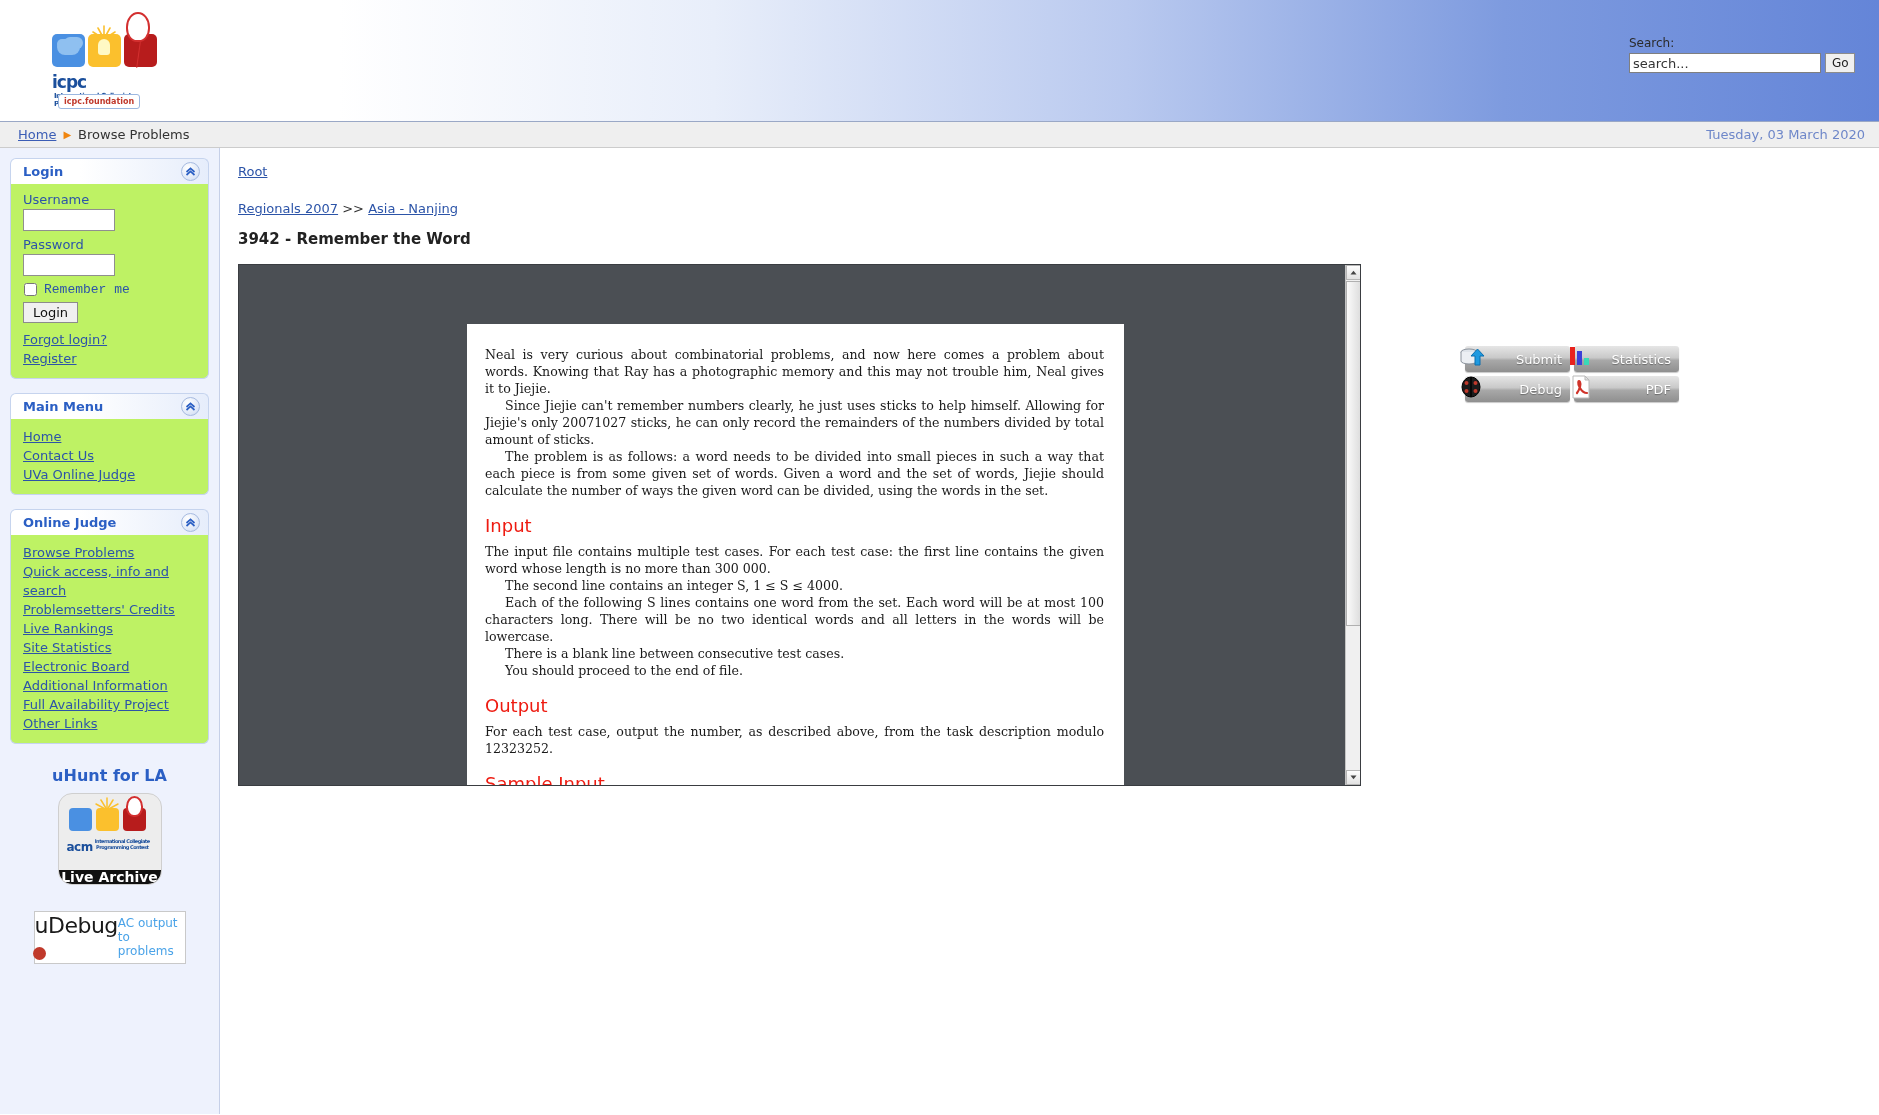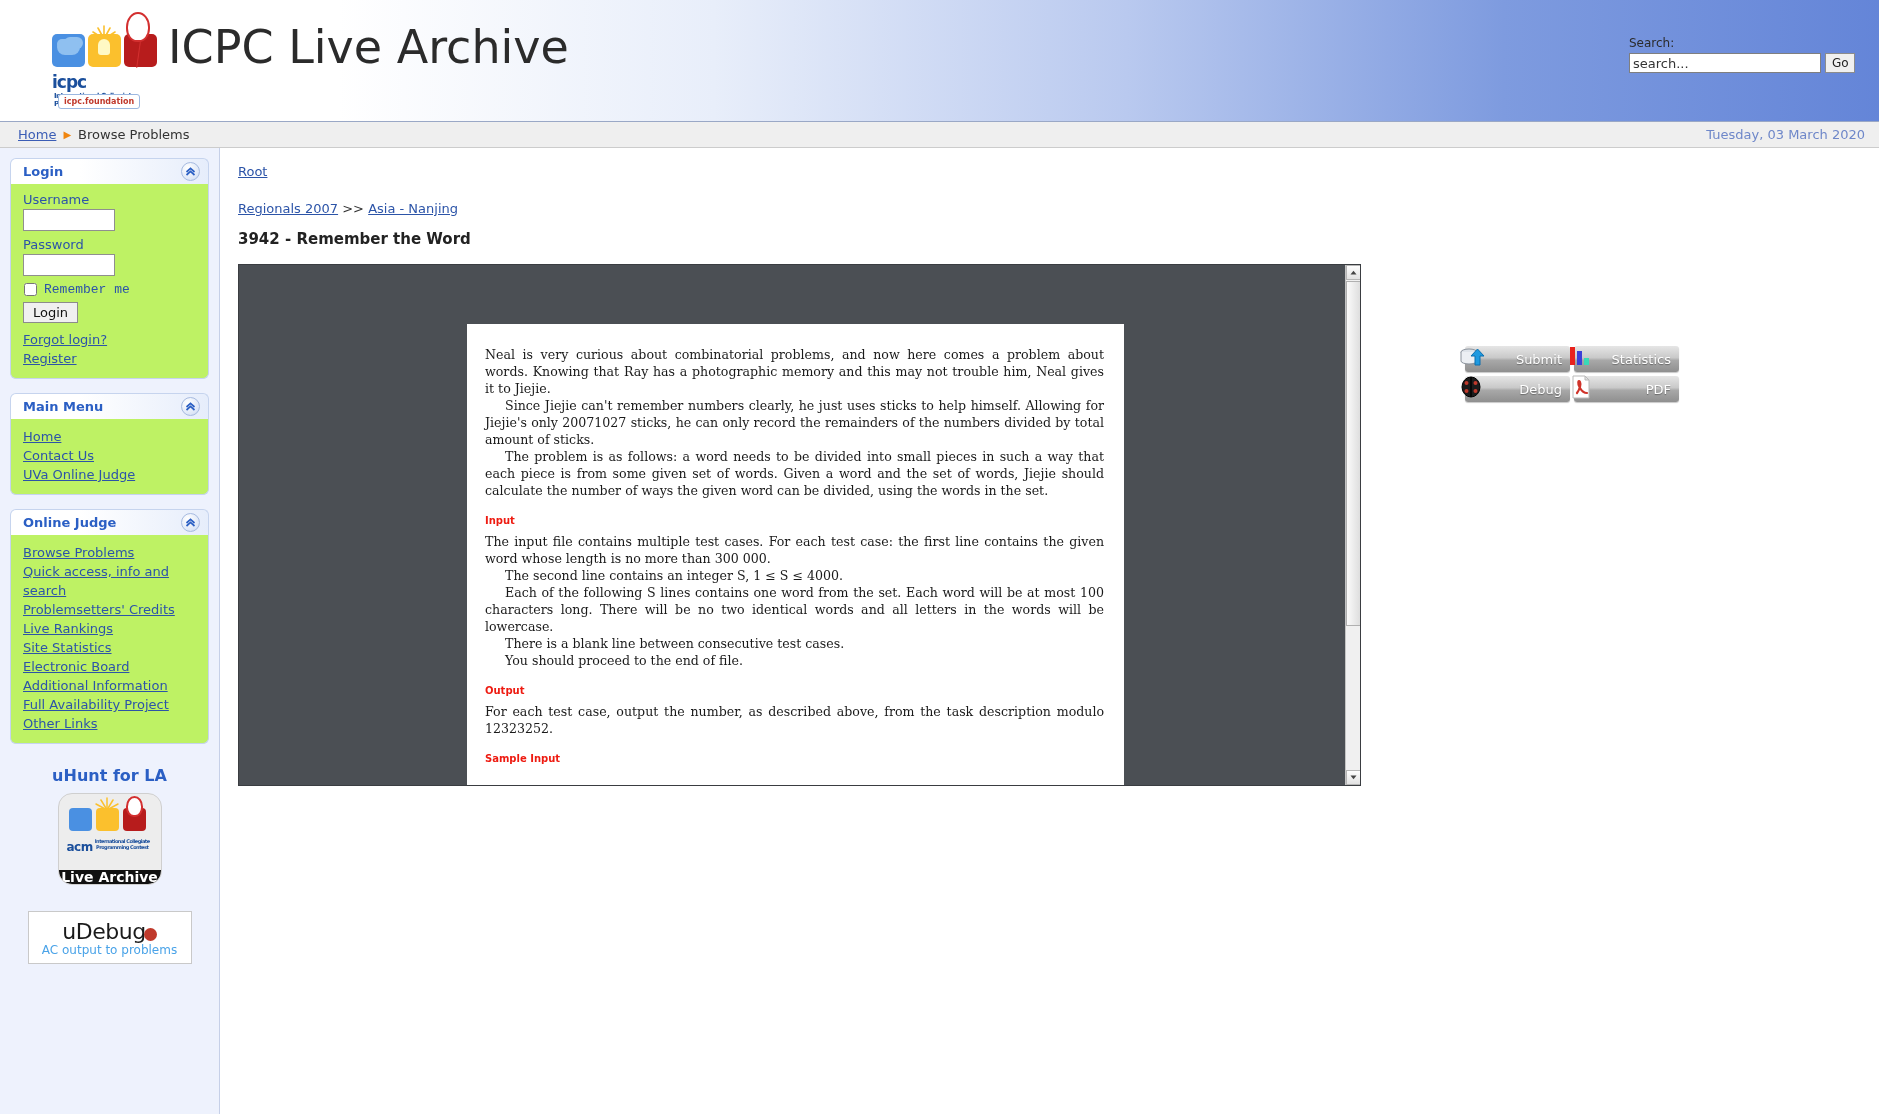--- a/index.html
+++ b/index.html
@@ -184,23 +184,23 @@
     position: absolute; left: 67px; top: 2px; width: 17px; height: 21px;
     border: 2px solid #d32f2f; border-radius: 50% 50% 45% 45%; background: #fff;
   }
   .acm-line {
     position: absolute; bottom: 2px; left: 8px;
     font-size: 12px; font-weight: bold; color: #1b4f9c; letter-spacing: -0.5px;
   }
   .acm-sub { font-size: 5px; display: inline-block; vertical-align: 2px; line-height: 6px; margin-left: 2px; }
 
   .udebug-box {
-    margin: 22px auto 6px auto; width: 164px; height: 53px;
+    margin: 22px auto 6px auto; width: 152px; height: 53px;
     background: #fff; border: 1px solid #c9c9c9;
-    display: flex; flex-direction: column; align-items: center; justify-content: center;
+    display: flex; flex-direction: row; align-items: center; justify-content: center;
   }
   .udebug-main { font-size: 22px; color: #1a1a1a; letter-spacing: -0.5px; position: relative; }
   .udebug-bug {
     display: inline-block; width: 13px; height: 13px; border-radius: 50%;
     background: #c0392b; vertical-align: -2px; margin-left: -2px;
     position: relative;
   }
   .udebug-sub { font-size: 12px; color: #4aa3e8; margin-top: -1px; }
 
   
@@ -242,21 +242,21 @@
     background: #ffffff;
     padding: 22px 20px 0 18px;
     font-family: "DejaVu Serif", "Liberation Serif", serif;
   }
   .pdf-page p {
     margin: 0 0 0 0; font-size: 12.6px; line-height: 17px;
     color: #1a1a1a; text-align: justify;
   }
   .pdf-page p.indent { text-indent: 20px; }
   .pdf-h {
-    color: #ee1b11; font-weight: bold; font-size: 10px;
+    color: #ee1b11; font-weight: normal; font-size: 18px;
     margin: 16px 0 7px 0;
     font-family: "DejaVu Sans", "Liberation Sans", sans-serif;
   }
   .scrollbar {
     position: absolute; right: 0; top: 0; width: 15px; height: 100%;
     background: #f0f0f0; border-left: 1px solid #c4c4c4;
   }
   .sb-arrow {
     position: absolute; left: 0; width: 15px; height: 15px;
     background: linear-gradient(to bottom,#fdfdfd,#e2e2e2);
@@ -294,21 +294,20 @@
       <div class="sq sq-red"></div>
       <div class="balloon"></div>
       <div class="balloon-string"></div>
     </div>
     <div class="icpc-text">
       <span class="big">icpc</span><span class="sub"><span>International Collegiate</span><br><span>Programming Contest</span></span>
     </div>
     <div class="icpc-foundation">icpc.foundation</div>
   </div>
 
-  <div class="site-title">ICPC Live Archive</div>
 
   <div class="search-box">
     <div class="search-label">Search:</div>
     <div class="search-row">
       <input class="search-input" type="text" value="search..." style="">
       <button class="go-btn">Go</button>
     </div>
   </div>
 </div>
 

